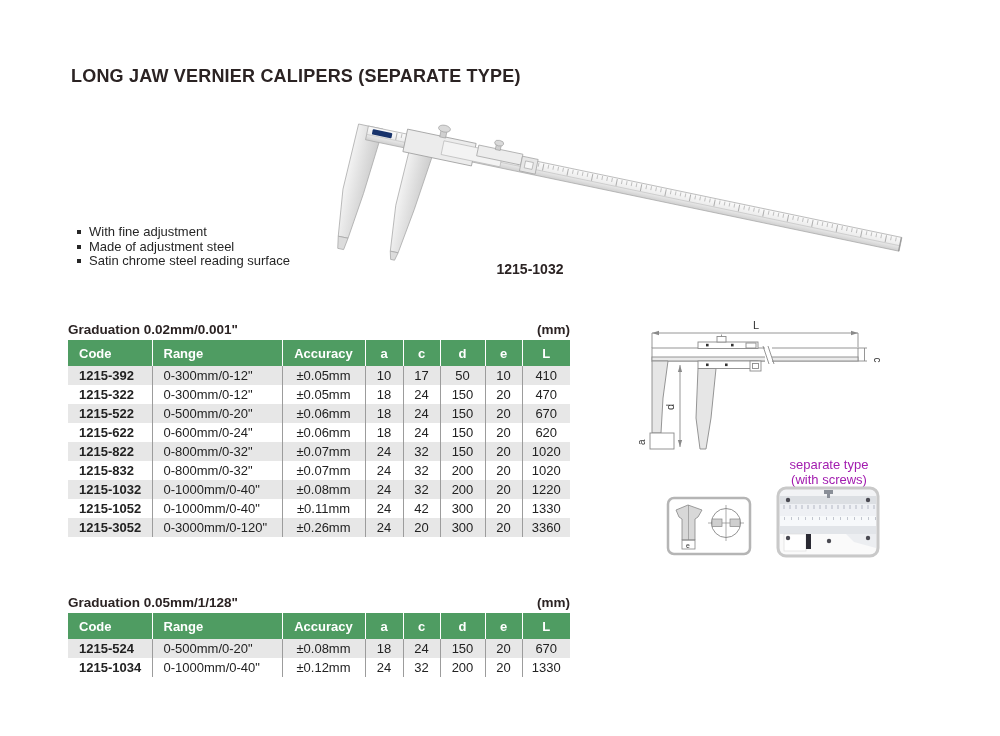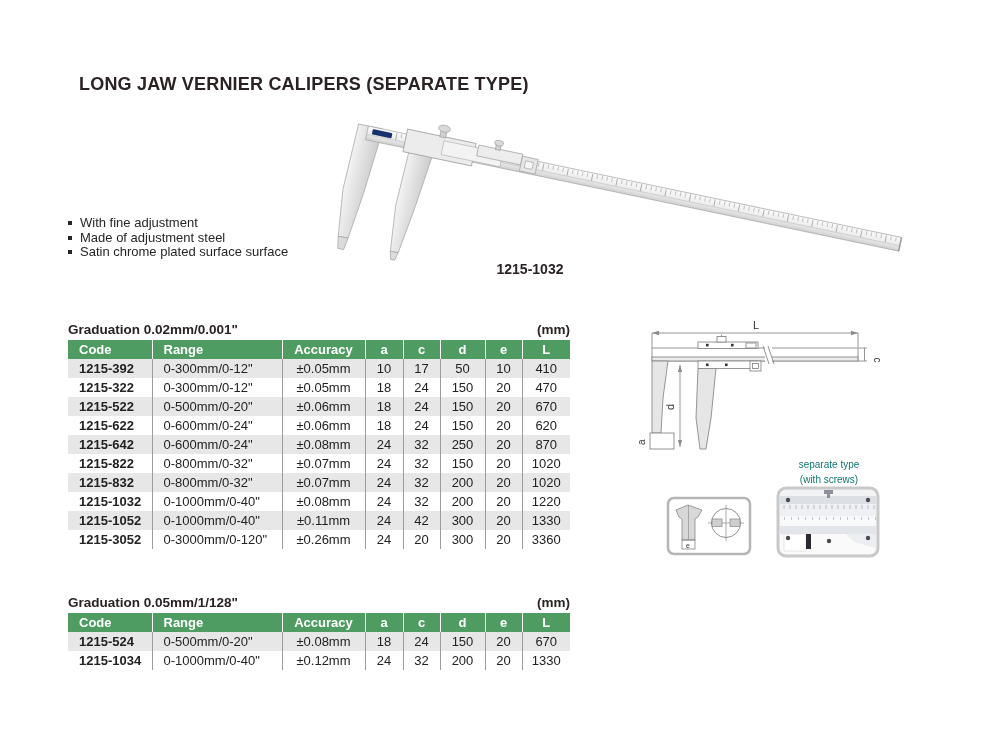--- a/index.html
+++ b/index.html
@@ -3,49 +3,49 @@
 <meta charset="utf-8">
 <style>
   html,body{margin:0;padding:0;}
   body{
     width:1000px;height:736px;position:relative;background:#ffffff;
     font-family:"Liberation Sans", sans-serif;color:var(--text-c,#262626);
     overflow:hidden;
   }
   .page{position:absolute;inset:0;}
   .page-title{
-    position:absolute;left:68px;top:63px;margin:11px;
+    position:absolute;left:68px;top:63px;margin:3px;
     font-size:18px;font-weight:bold;letter-spacing:.2px;color:var(--title-c,#2b2323);
   }
-  .features{position:absolute;left:68px;top:216px;margin:0;padding:0;list-style:none;font-size:13px;}
+  .features{position:absolute;left:68px;top:216px;margin:9px;padding:0;list-style:none;font-size:13px;}
   .features li{display:flex;align-items:center;gap:8px;line-height:14.5px;}
   .sq-bullet{width:4px;height:4px;background:#262626;display:inline-block;flex:0 0 auto;}
   .photo-wrap{position:absolute;left:325px;top:98px;width:680px;height:170px;}
   .model-label{position:absolute;left:455px;top:261px;width:150px;text-align:center;font-size:14px;font-weight:bold;color:#2b2323;}
 
   .spec{position:absolute;left:68px;width:502px;}
   .spec.s1{top:322px;}
   .spec.s2{top:595px;}
   .cap-row{display:flex;justify-content:space-between;font-size:13.5px;font-weight:bold;margin-bottom:3px;color:#2b2323;}
   table{border-collapse:collapse;width:502px;table-layout:fixed;font-size:13px;}
   th{
-    background:var(--green,#4f9c62);color:#fff;font-weight:bold;height:19px;
+    background:var(--green,#4f9c62);color:#fff;font-weight:bold;height:26px;
     border-left:1px solid #fff;text-align:center;padding:0;
   }
   th:first-child{border-left:none;}
   td{
     height:19px;text-align:center;border-left:1px solid var(--line-c,#9c9c9c);
     color:#222;padding:0;white-space:nowrap;overflow:hidden;
   }
   td:first-child{border-left:none;font-weight:bold;}
   tbody tr:nth-child(odd){background:var(--rowalt,#e7e7e7);}
   th.al,td.al{text-align:left;padding-left:11px;}
 
   .tech-wrap{position:absolute;left:638px;top:318px;width:256px;height:150px;}
-  .sep-caption{position:absolute;left:768px;top:457px;width:122px;text-align:center;font-size:10px;line-height:15px;color:#0f766e;}
+  .sep-caption{position:absolute;left:768px;top:457px;width:122px;text-align:center;font-size:13px;line-height:15px;color:#a21caf;}
   .box1{position:absolute;left:666px;top:496px;width:86px;height:60px;}
   .box2{position:absolute;left:776px;top:486px;width:104px;height:72px;}
   svg{display:block;}
   text{font-family:"Liberation Sans", sans-serif;}
 </style>
 </head>
 <body>
 
 <div class="page">
 
@@ -55,21 +55,21 @@
     <li>
         <span class="sq-bullet"></span>
         <span>With fine adjustment</span>
       </li>
     <li>
         <span class="sq-bullet"></span>
         <span>Made of adjustment steel</span>
       </li>
     <li>
         <span class="sq-bullet"></span>
-        <span>Satin chrome plated surface surface</span>
+        <span>Satin chrome steel reading surface</span>
       </li>
   </ul>
 
   <div class="photo-wrap">
     <svg width="680" height="170" viewBox="0 0 680 170">
       <defs>
         <linearGradient id="beamG" x1="0" y1="0" x2="0" y2="1">
           <stop offset="0" stop-color="#fbfbfb"></stop>
             <stop offset="0.55" stop-color="#ededed"></stop>
             <stop offset="1" stop-color="#cfcfcf"></stop>
@@ -178,30 +178,20 @@
           </tr>
           <tr>
             <td class="al">1215-622</td>
             <td class="al">0-600mm/0-24"</td>
             <td>±0.06mm</td>
             <td>18</td>
             <td>24</td>
             <td>150</td>
             <td>20</td>
             <td>620</td>
-          </tr>
-          <tr>
-            <td class="al">1215-642</td>
-            <td class="al">0-600mm/0-24"</td>
-            <td>±0.08mm</td>
-            <td>24</td>
-            <td>32</td>
-            <td>250</td>
-            <td>20</td>
-            <td>870</td>
           </tr>
           <tr>
             <td class="al">1215-822</td>
             <td class="al">0-800mm/0-32"</td>
             <td>±0.07mm</td>
             <td>24</td>
             <td>32</td>
             <td>150</td>
             <td>20</td>
             <td>1020</td>

